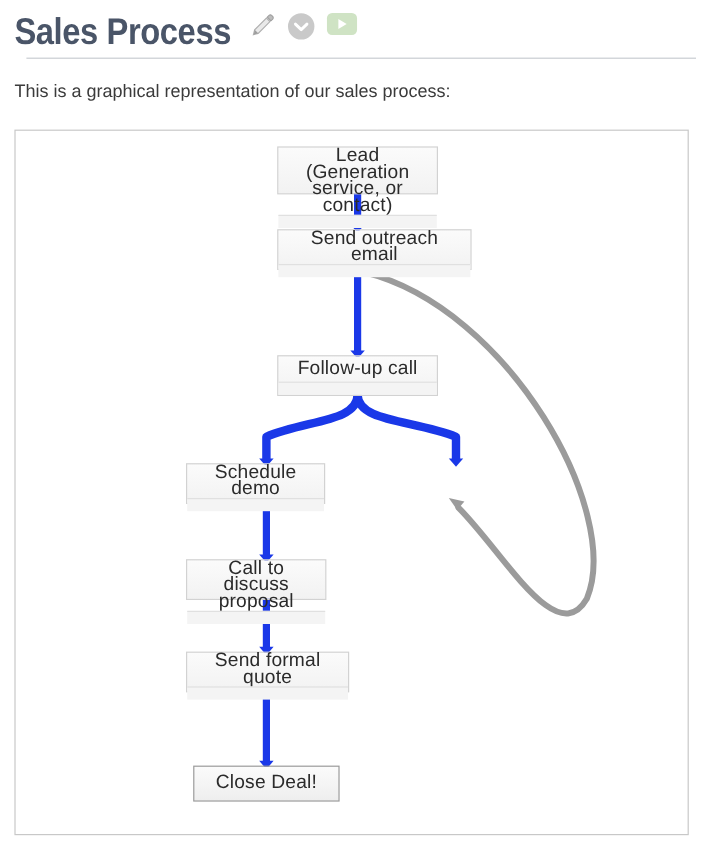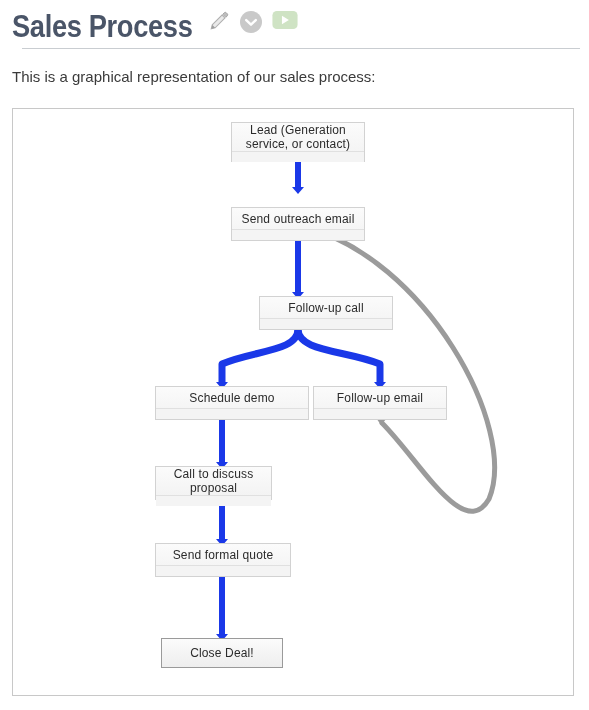--- a/index.html
+++ b/index.html
@@ -112,21 +112,21 @@
     z-index: 3;
   }
   .node-body {
     flex: 1 1 auto;
     display: flex;
     align-items: center;
     justify-content: center;
     padding: 0 6px;
   }
   .node-label {
-    font-size: 12px;
+    font-size: 16px;
     color: #2b2b2b;
     text-align: center;
     line-height: 14px;
     letter-spacing: 0.15px;
   }
   .node-footer {
     flex: 0 0 10px;
     border-top: 1px solid #e0e0e0;
     background: #f4f4f4;
   }
@@ -206,41 +206,35 @@
           <polygon points="361 306 374 309 368 316" fill="#9b9b9b"></polygon>
         </g>
       </svg>
 
   <div class="node" style="left: 218px; top: 13px; width: 134px; height: 40px;">
         <div class="node-body">
           <div class="node-label">Lead (Generation service, or contact)</div>
         </div>
         <div class="node-footer"></div>
       </div>
-      <div class="node" style="left: 218px; top: 98px; width: 134px; height: 34px;">
+      <div class="node" style="left: 218px; top: 82px; width: 162px; height: 34px;">
         <div class="node-body">
           <div class="node-label">Send outreach email</div>
         </div>
         <div class="node-footer"></div>
       </div>
-      <div class="node" style="left: 218px; top: 187px; width: 134px; height: 34px; margin-left: 28px;">
+      <div class="node" style="left: 218px; top: 187px; width: 134px; height: 34px;">
         <div class="node-body">
           <div class="node-label">Follow-up call</div>
         </div>
         <div class="node-footer"></div>
       </div>
-      <div class="node" style="left: 142px; top: 277px; width: 154px; height: 34px;">
+      <div class="node" style="left: 142px; top: 277px; width: 116px; height: 34px;">
         <div class="node-body">
           <div class="node-label">Schedule demo</div>
-        </div>
-        <div class="node-footer"></div>
-      </div>
-      <div class="node" style="left: 300px; top: 277px; width: 134px; height: 34px;">
-        <div class="node-body">
-          <div class="node-label">Follow-up email</div>
         </div>
         <div class="node-footer"></div>
       </div>
       <div class="node" style="left: 142px; top: 357px; width: 117px; height: 34px;">
         <div class="node-body">
           <div class="node-label">Call to discuss proposal</div>
         </div>
         <div class="node-footer"></div>
       </div>
       <div class="node" style="left: 142px; top: 434px; width: 136px; height: 34px;">

